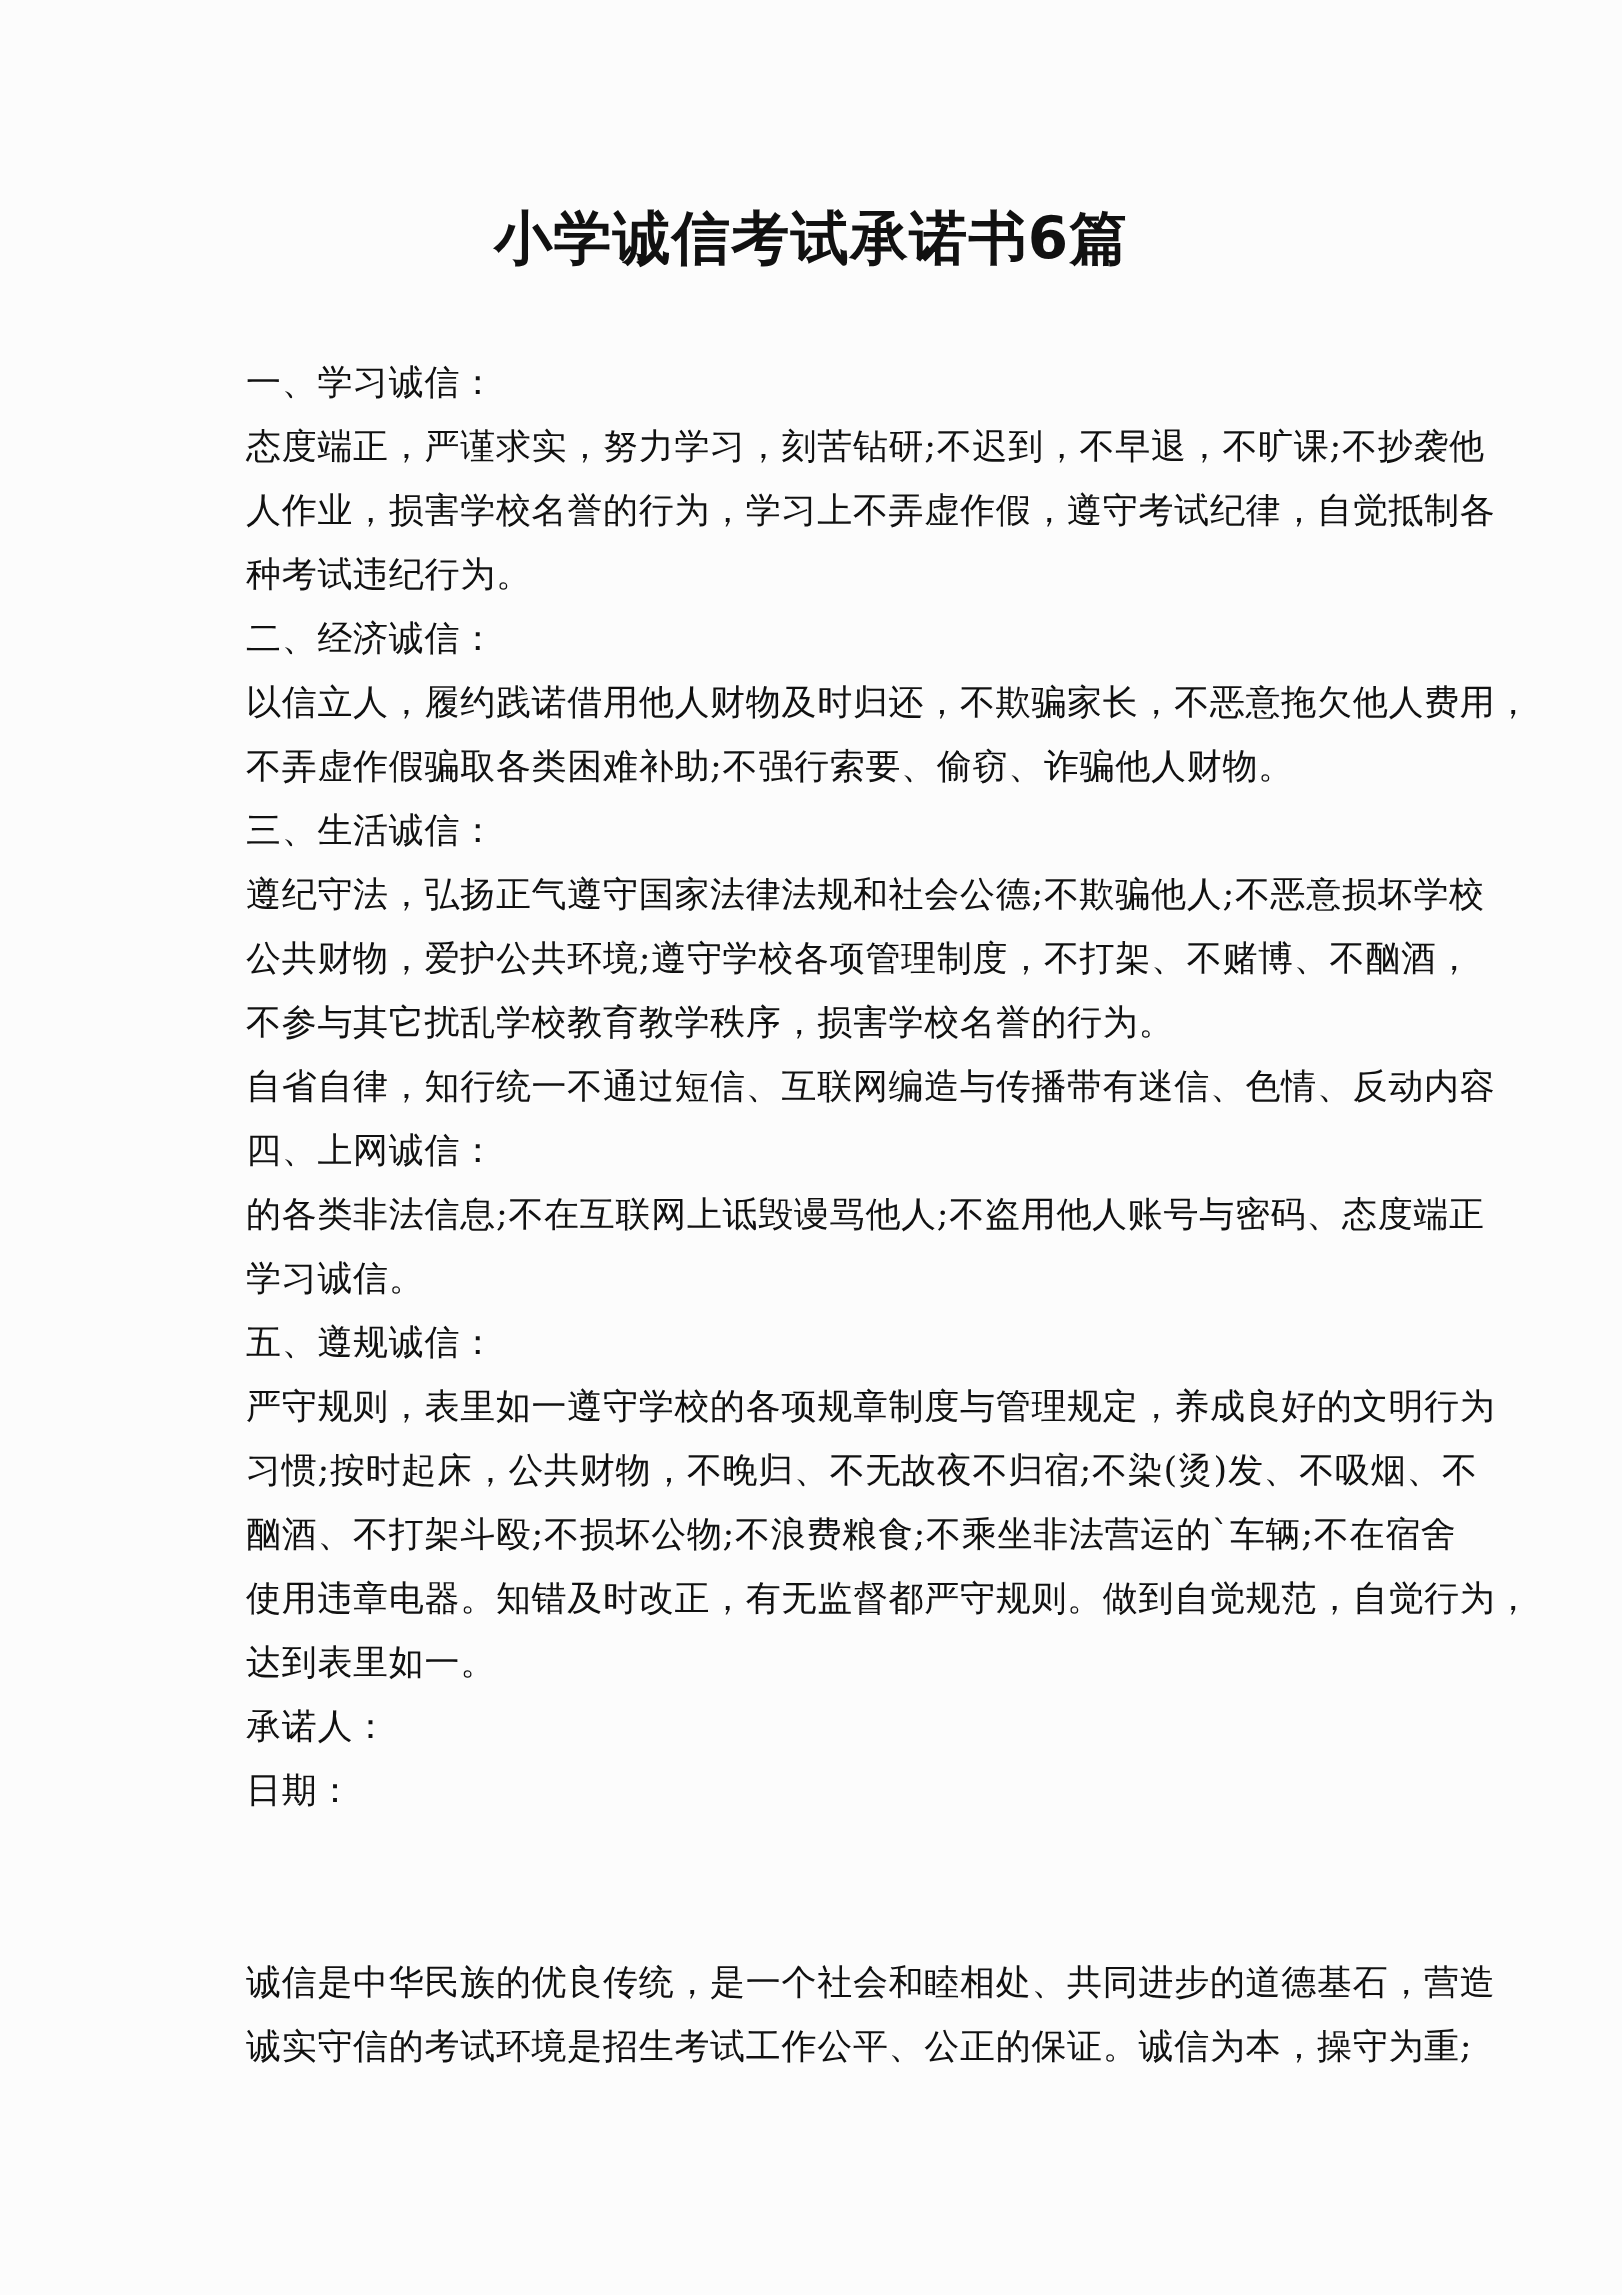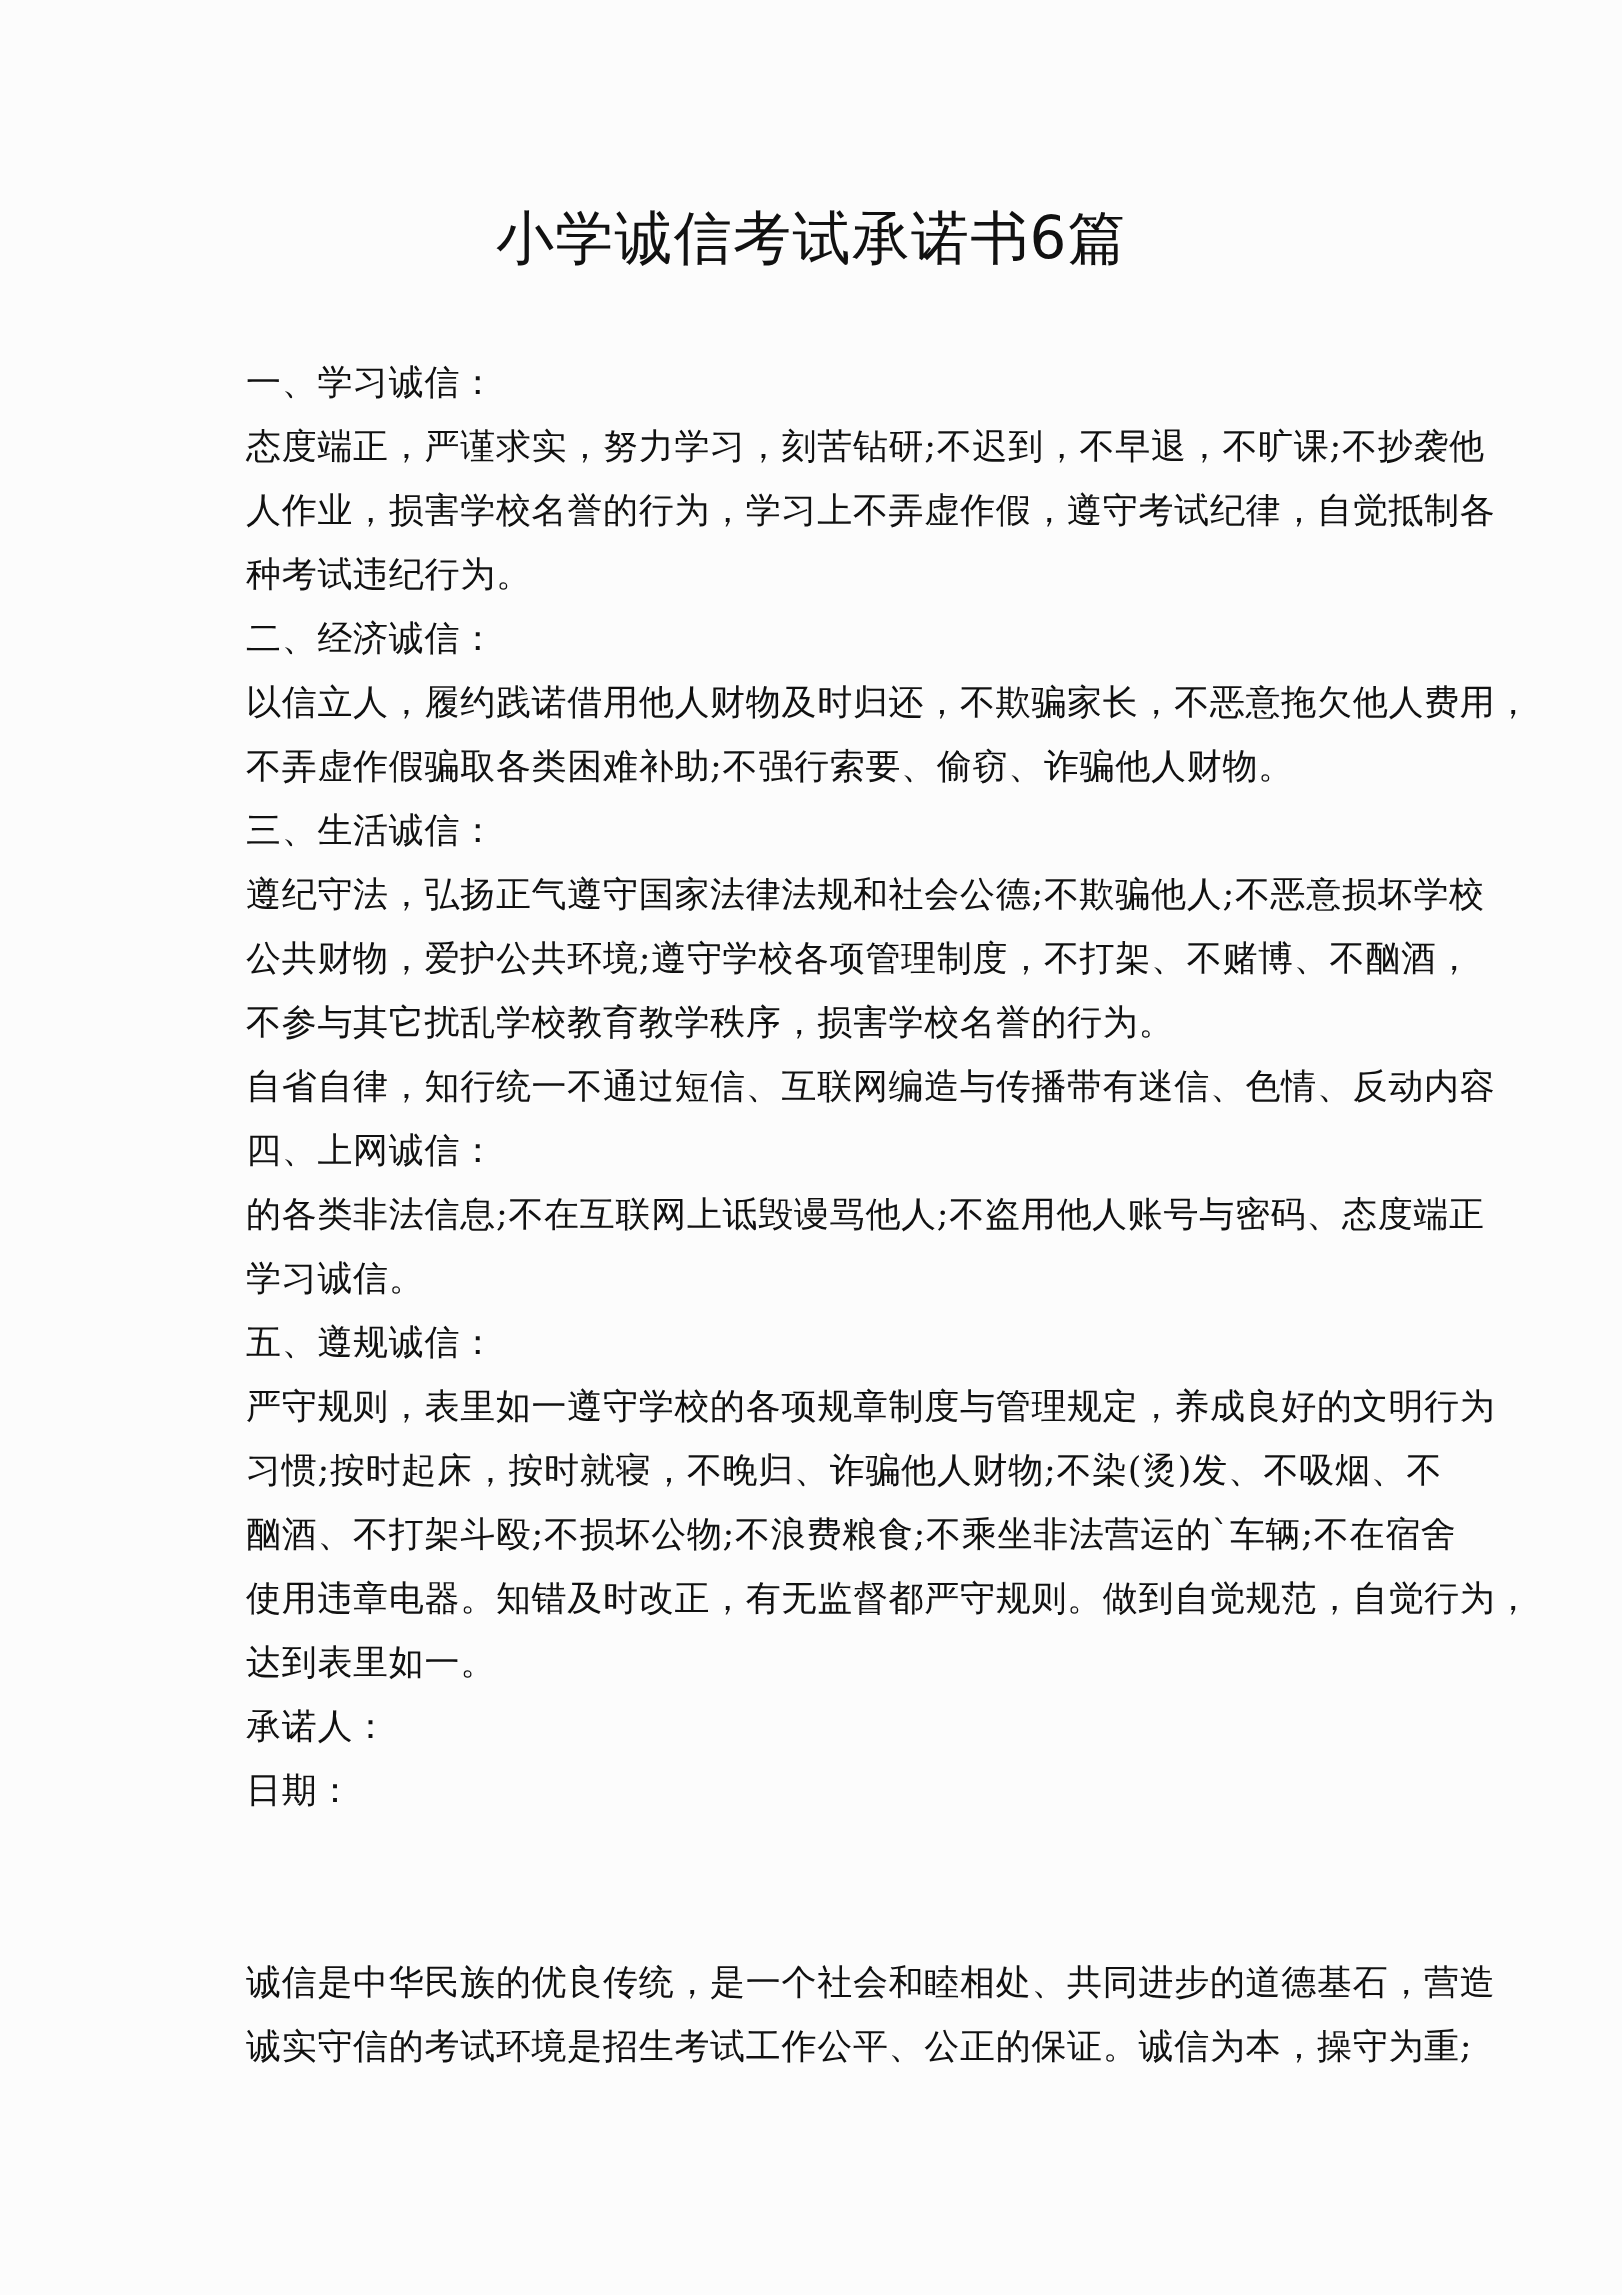--- a/index.html
+++ b/index.html
@@ -26,21 +26,21 @@
     .title {
       position: absolute;
       left: 0;
       width: 1623px;
       top: 196px;
       text-align: center;
       font-size: 58px;
       line-height: 85px;
       letter-spacing: 1.3px;
       font-family: "DejaVu Sans", "Liberation Sans", sans-serif;
-      font-weight: normal;
+      font-weight: bold;
       margin: 0;
     }
     .body {
       position: absolute;
       left: 246px;
       top: 350px;
       width: 1132px;
     }
     .line {
       display: block;
@@ -92,21 +92,21 @@
     <div>
       <span class="line">自省自律，知行统一不通过短信、互联网编造与传播带有迷信、色情、反动内容</span>
       <span class="line last">四、上网诚信：</span>
       <span class="line">的各类非法信息;不在互联网上诋毁谩骂他人;不盗用他人账号与密码、态度端正</span>
       <span class="line last">学习诚信。</span>
     </div>
 
     <div>
       <span class="line last">五、遵规诚信：</span>
       <span class="line">严守规则，表里如一遵守学校的各项规章制度与管理规定，养成良好的文明行为</span>
-      <span class="line">习惯;按时起床，按时就寝，不晚归、诈骗他人财物;不染(烫)发、不吸烟、不</span>
+      <span class="line">习惯;按时起床，公共财物，不晚归、不无故夜不归宿;不染(烫)发、不吸烟、不</span>
       <span class="line">酗酒、不打架斗殴;不损坏公物;不浪费粮食;不乘坐非法营运的`车辆;不在宿舍</span>
       <span class="line">使用违章电器。知错及时改正，有无监督都严守规则。做到自觉规范，自觉行为，</span>
       <span class="line last">达到表里如一。</span>
     </div>
 
     <span class="line last">承诺人：</span>
     <span class="line last">日期：</span>
 
     <span class="gap"></span>
 

